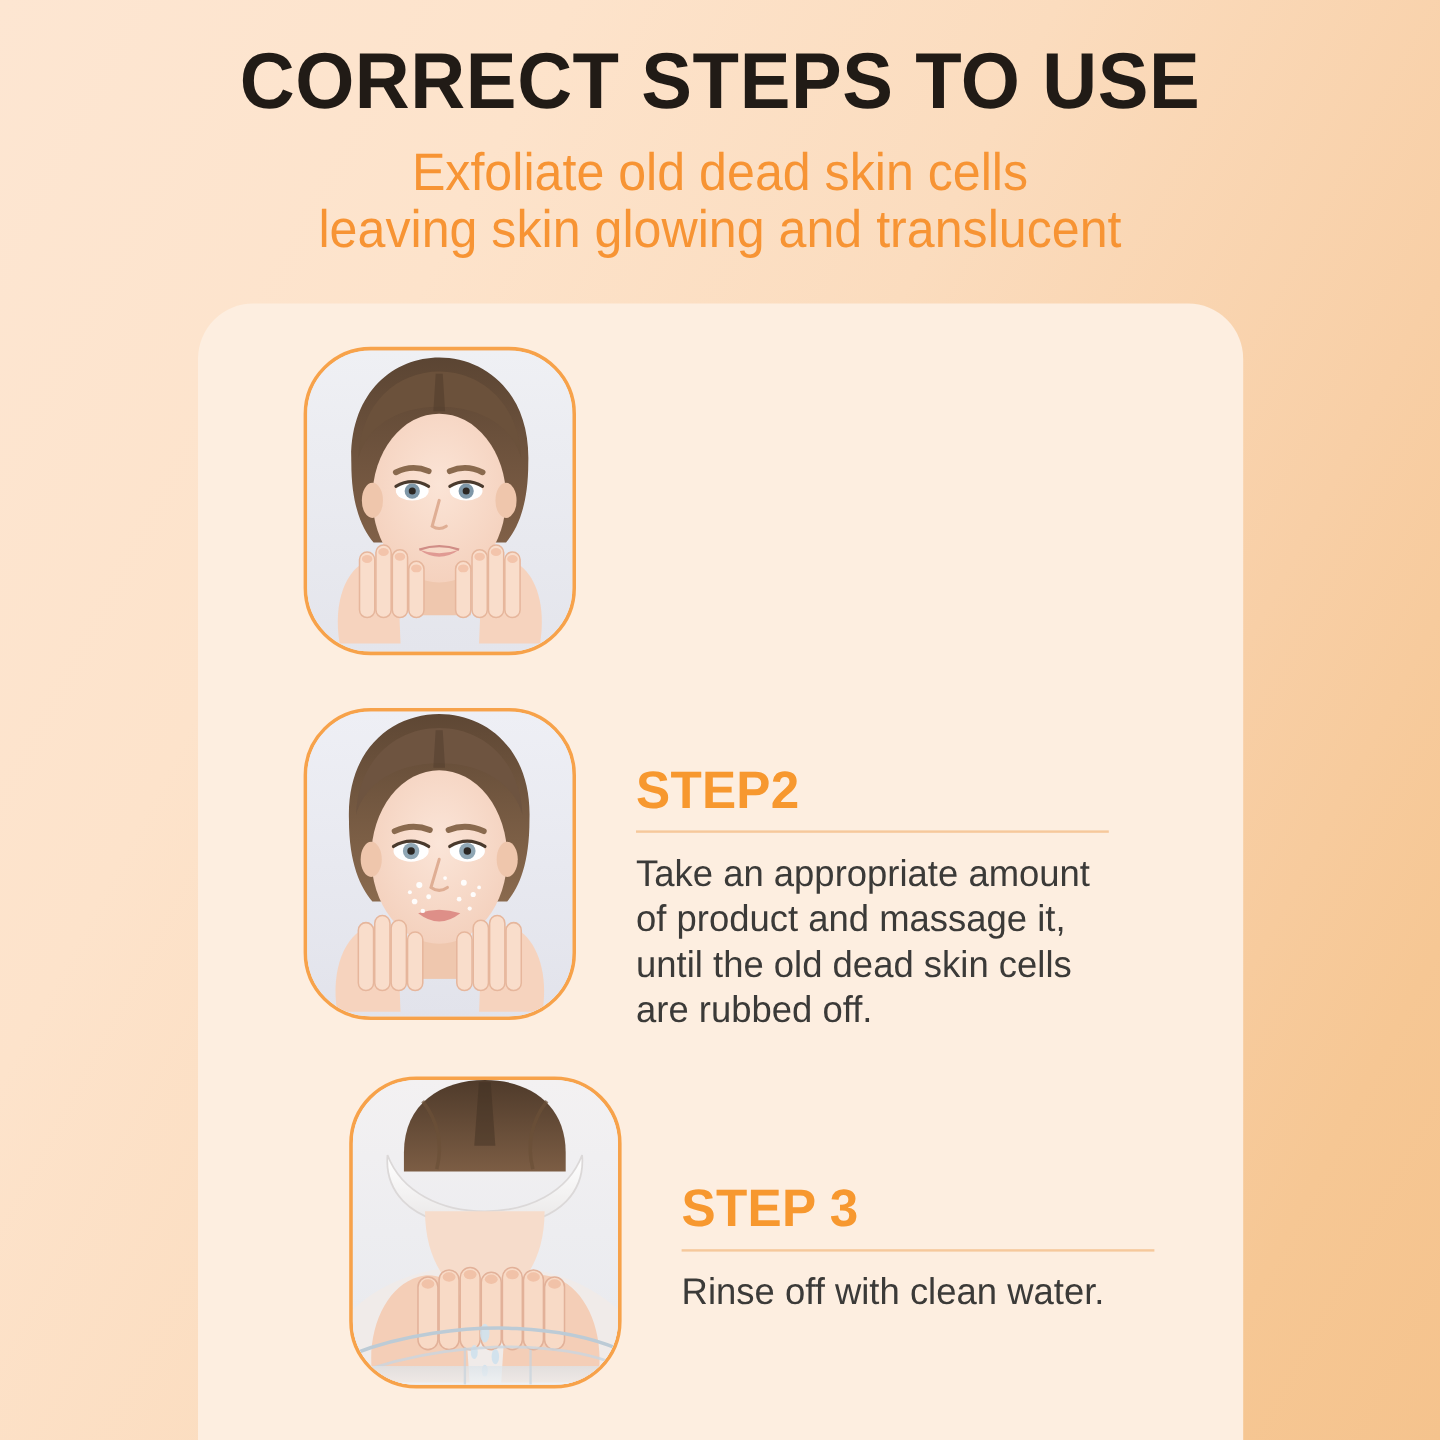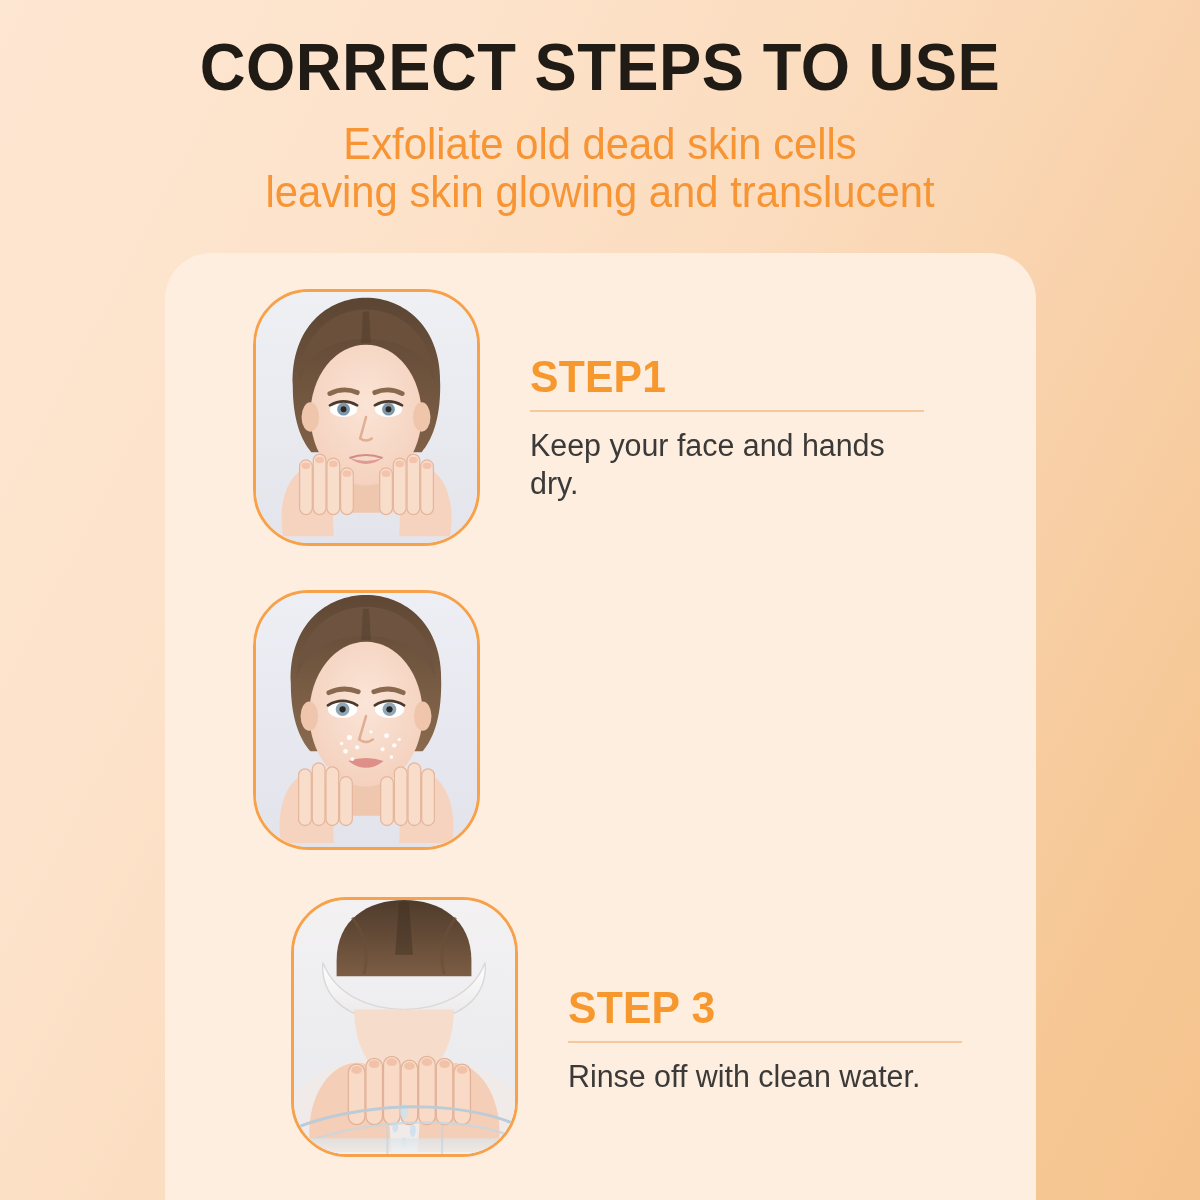--- a/index.html
+++ b/index.html
@@ -221,26 +221,20 @@
             <ellipse cx="51.5" cy="178" rx="4.5" ry="3.4"></ellipse>
             <ellipse cx="65.5" cy="172" rx="4.5" ry="3.4"></ellipse>
             <ellipse cx="79.5" cy="176" rx="4.5" ry="3.4"></ellipse>
             <ellipse cx="93.5" cy="186" rx="4.5" ry="3.4"></ellipse>
             <ellipse cx="175.5" cy="178" rx="4.5" ry="3.4"></ellipse>
             <ellipse cx="161.5" cy="172" rx="4.5" ry="3.4"></ellipse>
             <ellipse cx="147.5" cy="176" rx="4.5" ry="3.4"></ellipse>
             <ellipse cx="133.5" cy="186" rx="4.5" ry="3.4"></ellipse>
           </g>
         </svg>
-      </div>
-      <div class="step-text">
-        <p class="step-label">STEP1</p>
-        <div class="rule"></div>
-        <p class="step-body">Keep your face and hands
-dry.</p>
       </div>
     </div>
 
     <div class="step step-2">
       <div class="photo">
         <svg class="photo-svg" viewBox="0 0 227 260" preserveAspectRatio="xMidYMid slice">
           <defs>
             <linearGradient id="bg2" x1="0" y1="0" x2="0" y2="1">
               <stop offset="0" stop-color="#EEEFF5"></stop>
               <stop offset="1" stop-color="#E2E3EB"></stop>
@@ -298,20 +292,28 @@
             <circle cx="88" cy="154" r="1.7"></circle>
             <circle cx="134" cy="146" r="2.5"></circle>
             <circle cx="142" cy="156" r="2.2"></circle>
             <circle cx="130" cy="160" r="2"></circle>
             <circle cx="139" cy="168" r="1.8"></circle>
             <circle cx="147" cy="150" r="1.6"></circle>
             <circle cx="118" cy="142" r="1.6"></circle>
           </g>
         </svg>
       </div>
+      <div class="step-text">
+        <p class="step-label">STEP2</p>
+        <div class="rule"></div>
+        <p class="step-body">Take an appropriate amount
+of product and massage it,
+until the old dead skin cells
+are rubbed off.</p>
+      </div>
     </div>
 
     <div class="step step-3">
       <div class="photo">
         <svg class="photo-svg" viewBox="0 0 227 260" preserveAspectRatio="xMidYMid slice">
           <defs>
             <linearGradient id="bg3" x1="0" y1="0" x2="0" y2="1">
               <stop offset="0" stop-color="#F3F1F2"></stop>
               <stop offset="1" stop-color="#E7E9EE"></stop>
             </linearGradient>

